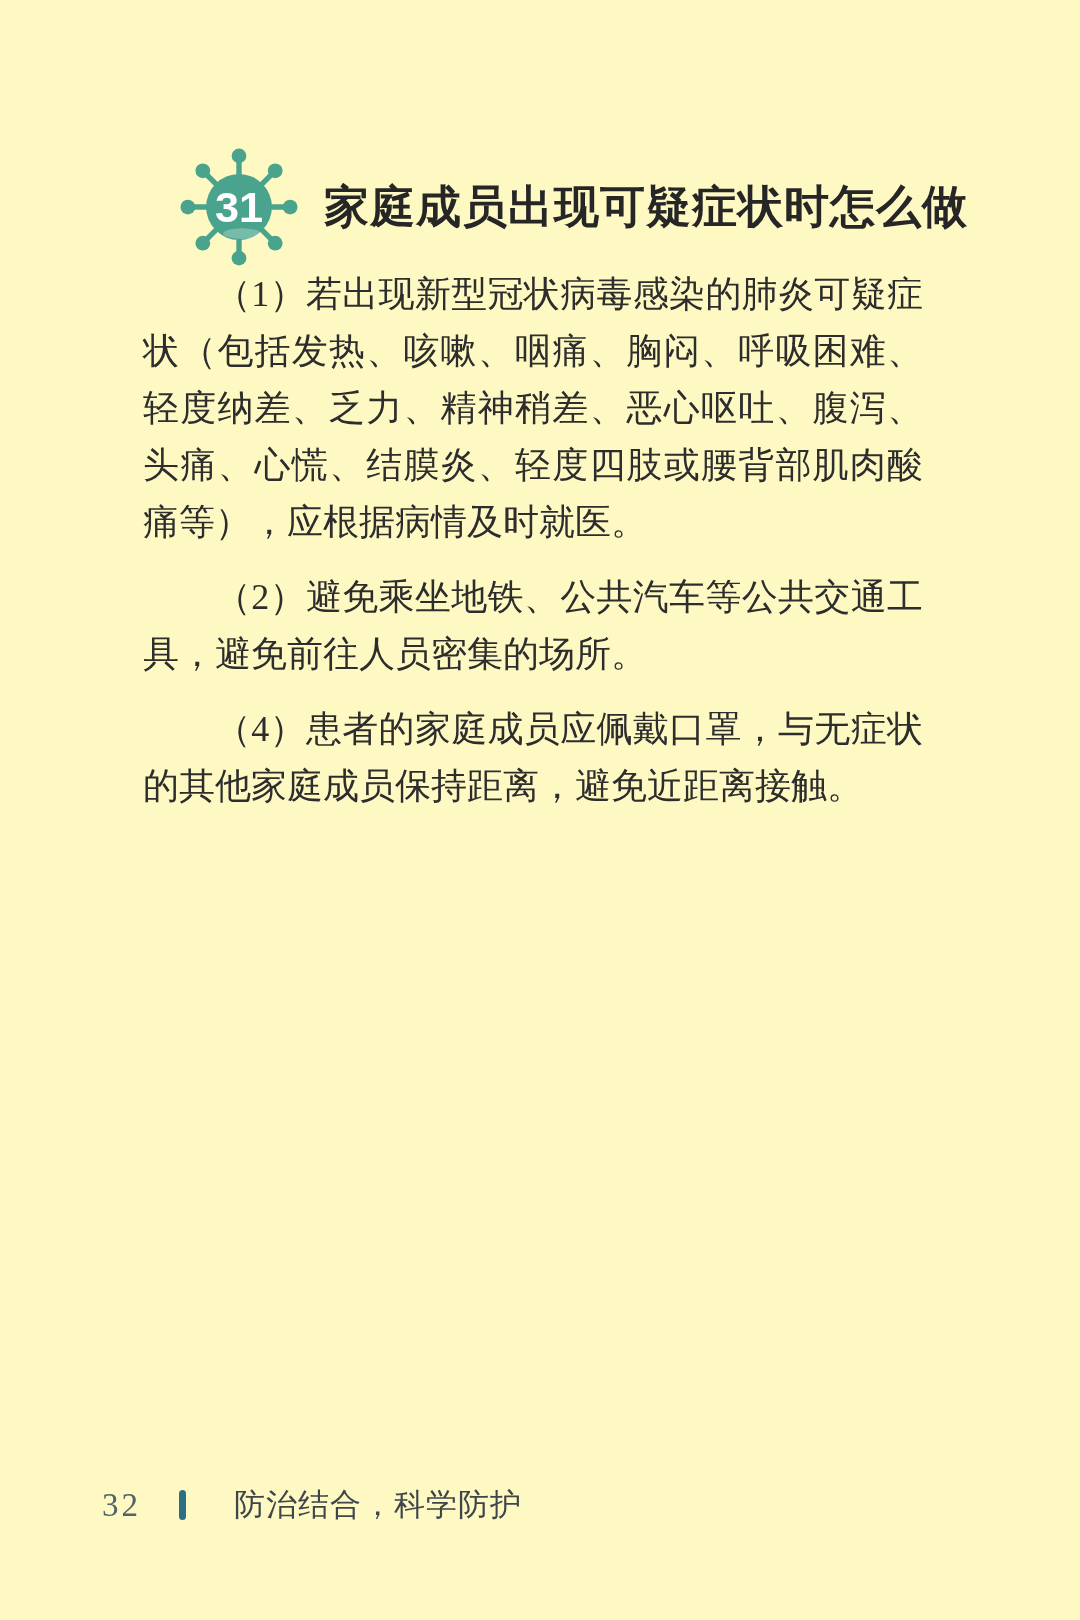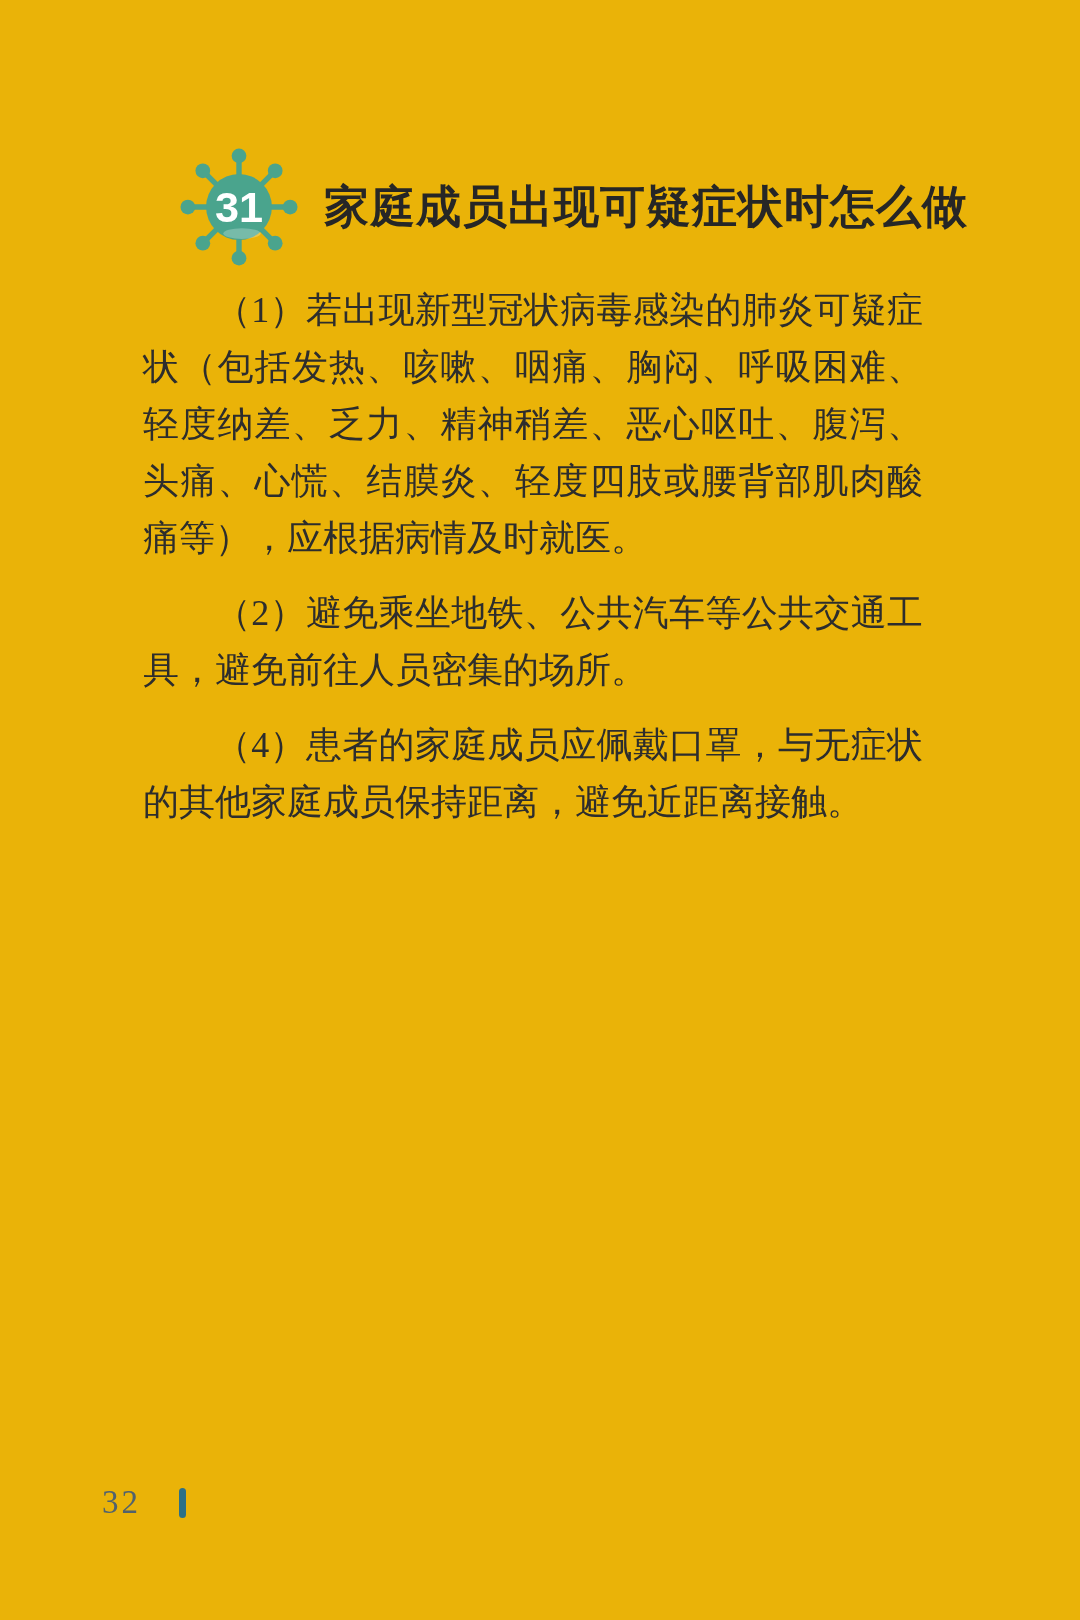--- a/index.html
+++ b/index.html
@@ -4,21 +4,21 @@
 <style>
   html, body {
     margin: 0;
     padding: 0;
     background: #ffffff;
   }
   .page {
     position: relative;
     width: 1080px;
     height: 1620px;
-    background: #eab308;
+    background: #fef9c3;
     overflow: hidden;
     font-family: "Liberation Serif", serif;
     text-decoration: underline;
   }
   .header {
     position: absolute;
     top: 148px;
     left: 180px;
     display: flex;
     align-items: center;
@@ -40,21 +40,20 @@
   }
   .content {
     position: absolute;
     top: 266px;
     left: 143px;
     width: 780px;
     font-size: 36px;
     line-height: 57px;
     color: #2d2d2d;
     text-align: justify;
-    margin-top: 16px;
   }
   .content p {
     margin: 0 0 18px 0;
     text-indent: 2em;
   }
   .footer {
     position: absolute;
     left: 102px;
     top: 1484px;
     display: flex;
@@ -117,15 +116,16 @@
 
   <div class="content">
     <p>（1）若出现新型冠状病毒感染的肺炎可疑症状（包括发热、咳嗽、咽痛、胸闷、呼吸困难、轻度纳差、乏力、精神稍差、恶心呕吐、腹泻、头痛、心慌、结膜炎、轻度四肢或腰背部肌肉酸痛等），应根据病情及时就医。</p>
     <p>（2）避免乘坐地铁、公共汽车等公共交通工具，避免前往人员密集的场所。</p>
     <p>（4）患者的家庭成员应佩戴口罩，与无症状的其他家庭成员保持距离，避免近距离接触。</p>
   </div>
 
   <div class="footer">
     <span class="page-number">32</span>
     <span class="divider-bar"></span>
+    <span class="slogan">防治结合，科学防护</span>
   </div>
 
 </div>
 
 </body></html>

